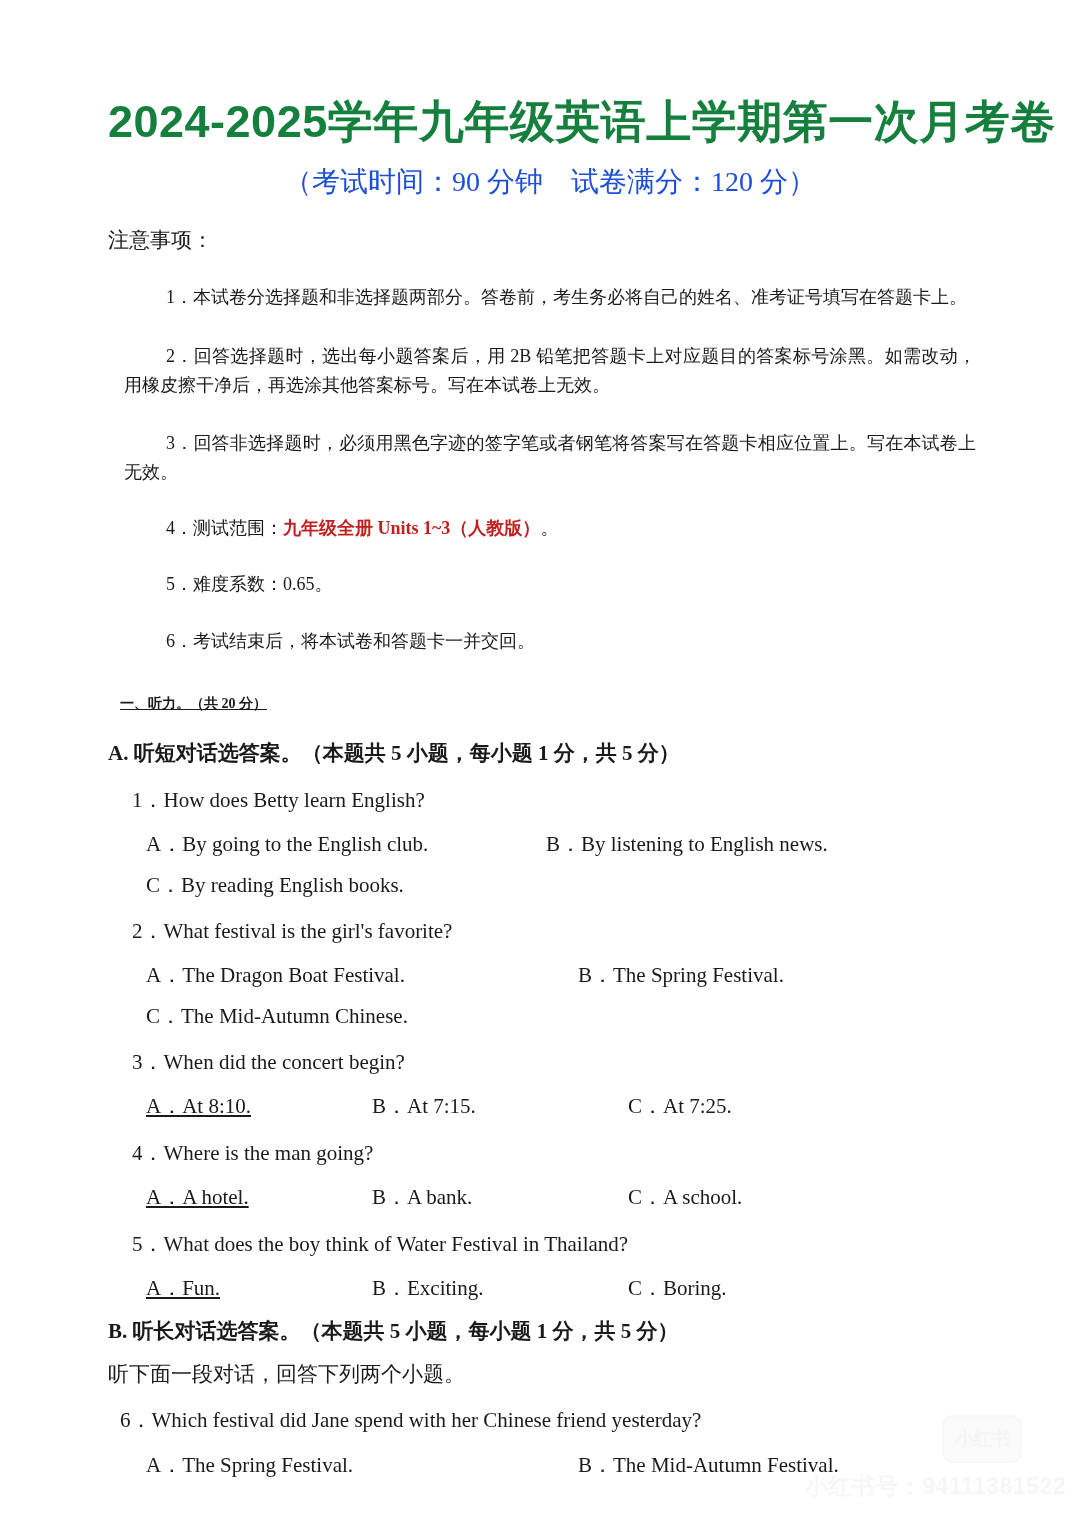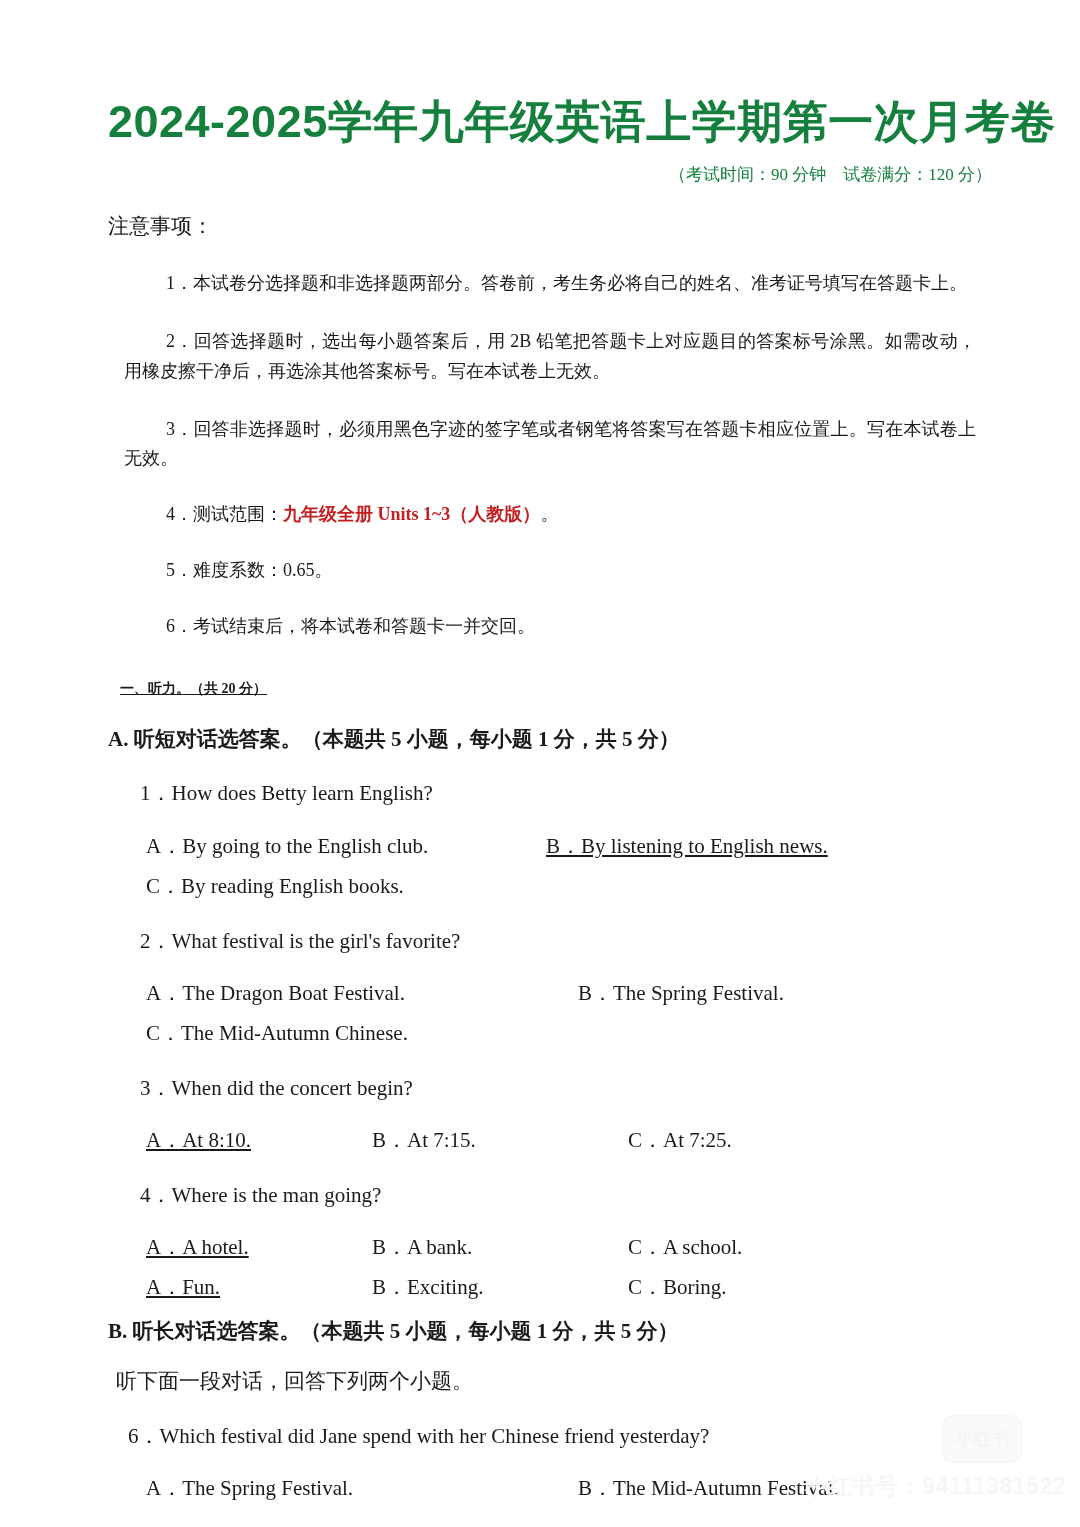--- a/index.html
+++ b/index.html
@@ -35,24 +35,24 @@
     font-weight: 700;
     font-size: 45px;
     letter-spacing: 0.5px;
     line-height: 1.15;
     color: #15803d;
     white-space: nowrap;
   }
   .doc-subtitle {
     margin: 0;
     padding-top: 16px;
-    text-align: right;
-    font-size: 17px;
+    text-align: center;
+    font-size: 28px;
     line-height: 1.3;
-    color: #15803d;
+    color: #1d4ed8;
   }
 
   
   .notice-label {
     margin: 0;
     padding-top: 26px;
     font-size: 21px;
     line-height: 1.35;
   }
   .notice-item {
@@ -80,29 +80,29 @@
     text-decoration: underline;
   }
   .sub-heading {
     margin: 0;
     padding-top: 14px;
     font-size: 21px;
     font-weight: 700;
     line-height: 1.4;
   }
   .plain-line {
-    margin: 8px;
+    margin: 0;
     padding-top: 13px;
     font-size: 21px;
     line-height: 1.4;
   }
 
   
   .question {
-    margin: 12px;
+    margin: 4px;
     padding-top: 13px;
     font-size: 21px;
     line-height: 1.4;
     text-indent: 20px;
   }
   .question.noindent { text-indent: 8px; }
 
   .options {
     padding-top: 11px;
     font-size: 21px;
@@ -110,21 +110,21 @@
     display: block;
     position: relative;
     white-space: nowrap;
   }
   .opt {
     display: inline-block;
     vertical-align: top;
   }
   
   .options.cols2 .opt:nth-child(1) { margin-left: 38px; width: 400px; }
-  .options.cols2 .opt:nth-child(2) { width: 420px; text-decoration: underline; }
+  .options.cols2 .opt:nth-child(2) { width: 420px; }
   
   .options.cols2w .opt:nth-child(1) { margin-left: 38px; width: 432px; }
   .options.cols2w .opt:nth-child(2) { width: 420px; }
   
   .options.single .opt { margin-left: 38px; }
   
   .options.cols3 .opt:nth-child(1) { margin-left: 38px; width: 226px; text-decoration: underline; }
   .options.cols3 .opt:nth-child(2) { width: 256px; }
   .options.cols3 .opt:nth-child(3) { width: 240px; }
 
@@ -210,20 +210,21 @@
   <p class="question"><span>3．</span><span>When did the concert begin?</span></p>
   <div class="options cols3">
     <span class="opt">A．At 8:10.</span><span class="opt">B．At 7:15.</span><span class="opt">C．At 7:25.</span>
   </div>
 
   <p class="question"><span>4．</span><span>Where is the man going?</span></p>
   <div class="options cols3">
     <span class="opt">A．A hotel.</span><span class="opt">B．A bank.</span><span class="opt">C．A school.</span>
   </div>
 
+  <p class="question"><span>5．</span><span>What does the boy think of Water Festival in Thailand?</span></p>
   <div class="options cols3">
     <span class="opt">A．Fun.</span><span class="opt">B．Exciting.</span><span class="opt">C．Boring.</span>
   </div>
 
   <h3 class="sub-heading">B. 听长对话选答案。（本题共 5 小题，每小题 1 分，共 5 分）</h3>
   <p class="plain-line">听下面一段对话，回答下列两个小题。</p>
 
   <p class="question noindent"><span>6．</span><span>Which festival did Jane spend with her Chinese friend yesterday?</span></p>
   <div class="options cols2w">
     <span class="opt">A．The Spring Festival.</span><span class="opt">B．The Mid-Autumn Festival.</span>

